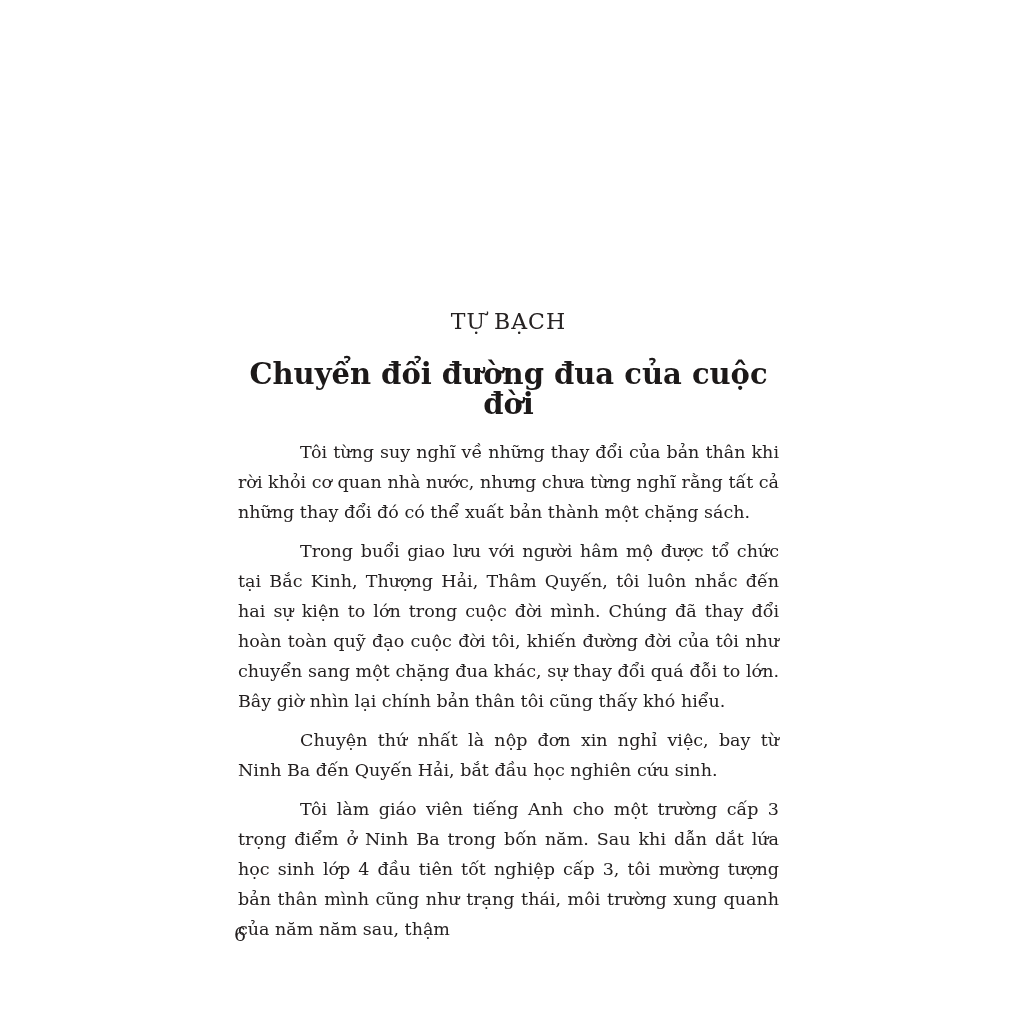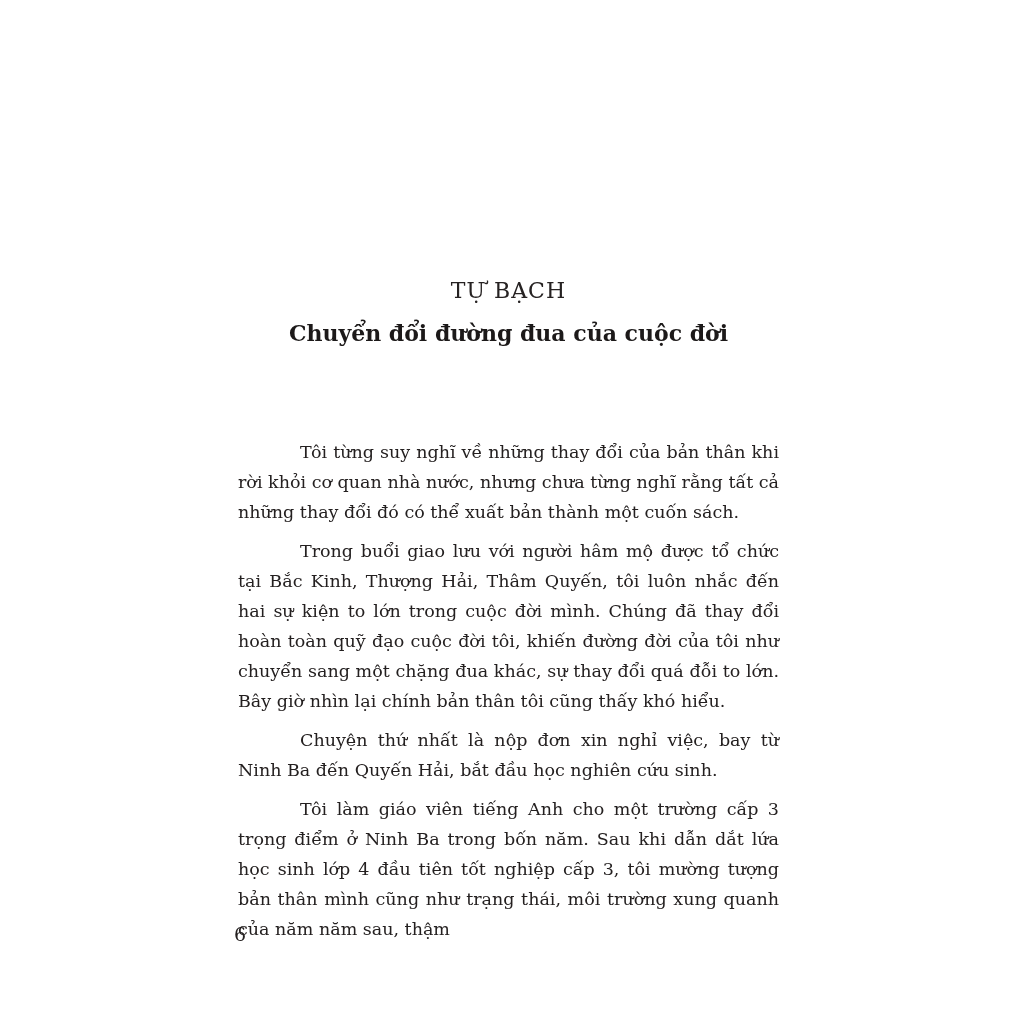--- a/index.html
+++ b/index.html
@@ -19,24 +19,25 @@
     width: 541px;
     top: 278px;
     text-align: center;
   }
   .chapter-title {
     font-size: 22px;
     font-weight: 400;
     letter-spacing: 1px;
     line-height: 26px;
     color: #262222;
+    margin-top: 31px;
   }
   .chapter-subtitle {
-    margin-top: 14px;
-    font-size: 22px;
+    margin-top: 24px;
+    font-size: 29px;
     font-weight: 700;
     line-height: 30px;
     color: #1c1919;
     text-align: center;
   }
   .body-text {
     position: absolute;
     left: 238px;
     top: 437px;
     width: 541px;
@@ -62,21 +63,21 @@
 <body>
 
 <div class="page">
 
   <div class="heading-block">
     <div class="chapter-title">TỰ BẠCH</div>
     <div class="chapter-subtitle">Chuyển đổi đường đua của cuộc đời</div>
   </div>
 
   <div class="body-text">
-    <p>Tôi từng suy nghĩ về những thay đổi của bản thân khi rời khỏi cơ quan nhà nước, nhưng chưa từng nghĩ rằng tất cả những thay đổi đó có thể xuất bản thành một cuốn sách.</p>
+    <p>Tôi từng suy nghĩ về những thay đổi của bản thân khi rời khỏi cơ quan nhà nước, nhưng chưa từng nghĩ rằng tất cả những thay đổi đó có thể xuất bản thành một chặng sách.</p>
     <p>Trong buổi giao lưu với người hâm mộ được tổ chức tại Bắc Kinh, Thượng Hải, Thâm Quyến, tôi luôn nhắc đến hai sự kiện to lớn trong cuộc đời mình. Chúng đã thay đổi hoàn toàn quỹ đạo cuộc đời tôi, khiến đường đời của tôi như chuyển sang một chặng đua khác, sự thay đổi quá đỗi to lớn. Bây giờ nhìn lại chính bản thân tôi cũng thấy khó hiểu.</p>
     <p>Chuyện thứ nhất là nộp đơn xin nghỉ việc, bay từ Ninh Ba đến Quyến Hải, bắt đầu học nghiên cứu sinh.</p>
     <p>Tôi làm giáo viên tiếng Anh cho một trường cấp 3 trọng điểm ở Ninh Ba trong bốn năm. Sau khi dẫn dắt lứa học sinh lớp 4 đầu tiên tốt nghiệp cấp 3, tôi mường tượng bản thân mình cũng như trạng thái, môi trường xung quanh của năm năm sau, thậm</p>
   </div>
 
   <div class="page-number">6</div>
 
 </div>
 
 </body></html>

